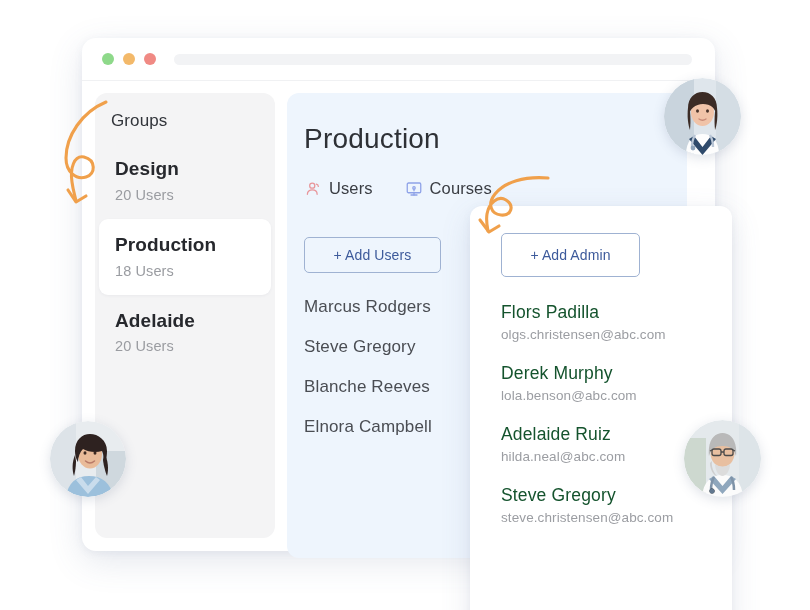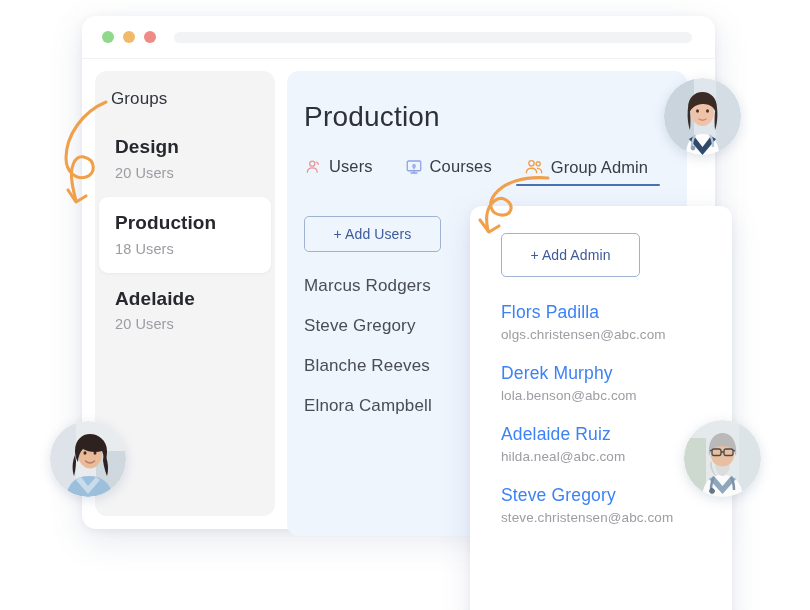--- a/index.html
+++ b/index.html
@@ -12,21 +12,21 @@
     overflow: hidden;
     position: relative;
   }
 
   .stage { position: absolute; inset: 0; }
 
   
   .window {
     position: absolute;
     left: 82px;
-    top: 16px;
+    top: 38px;
     width: 633px;
     height: 513px;
     background: #ffffff;
     border-radius: 14px;
     box-shadow: 0 10px 34px rgba(90, 105, 140, 0.16),
                 0 2px 8px rgba(90, 105, 140, 0.08);
   }
 
   .titlebar {
     position: absolute;
@@ -182,21 +182,21 @@
 
   .add-admin-btn {
     width: 139px;
     height: 44px;
     margin-bottom: 25px;
   }
 
   .admin-entry { margin-bottom: 21px; }
   .admin-name {
     font-size: 17.5px;
-    color: #3b82f6;
+    color: #14532d;
     letter-spacing: .15px;
   }
   .admin-email {
     font-size: 13.5px;
     color: #9b9da2;
     margin-top: 4px;
     letter-spacing: .1px;
   }
 
   
@@ -275,31 +275,20 @@
               <rect x="3" y="4" width="18" height="13" rx="1.6"></rect>
               <circle cx="12" cy="10.5" r="1.6"></circle>
               <path d="M12 12.1v2.3"></path>
               <path d="M8 20h8"></path>
               <path d="M12 17v3"></path>
             </svg>
           </span>
           <span>Courses</span>
         </div>
 
-        <div class="tab active">
-          <span>
-            <svg width="20" height="20" viewBox="0 0 24 24" fill="none" stroke="#f0a04b" stroke-width="1.7" stroke-linecap="round" stroke-linejoin="round">
-              <circle cx="9" cy="7.5" r="3.2"></circle>
-              <path d="M2.8 19c0-3.5 2.8-5.6 6.2-5.6s6.2 2.1 6.2 5.6"></path>
-              <circle cx="17" cy="8.2" r="2.5"></circle>
-              <path d="M16.2 13.6c2.8.1 5 2 5 5.4"></path>
-            </svg>
-          </span>
-          <span>Group Admin</span>
-        </div>
 
       </div>
 
       <button class="btn-outline add-users-btn">+ Add Users</button>
 
       <div class="user-list">
         <div class="user-name">Marcus Rodgers</div>
         <div class="user-name">Steve Gregory</div>
         <div class="user-name">Blanche Reeves</div>
         <div class="user-name">Elnora Campbell</div>

